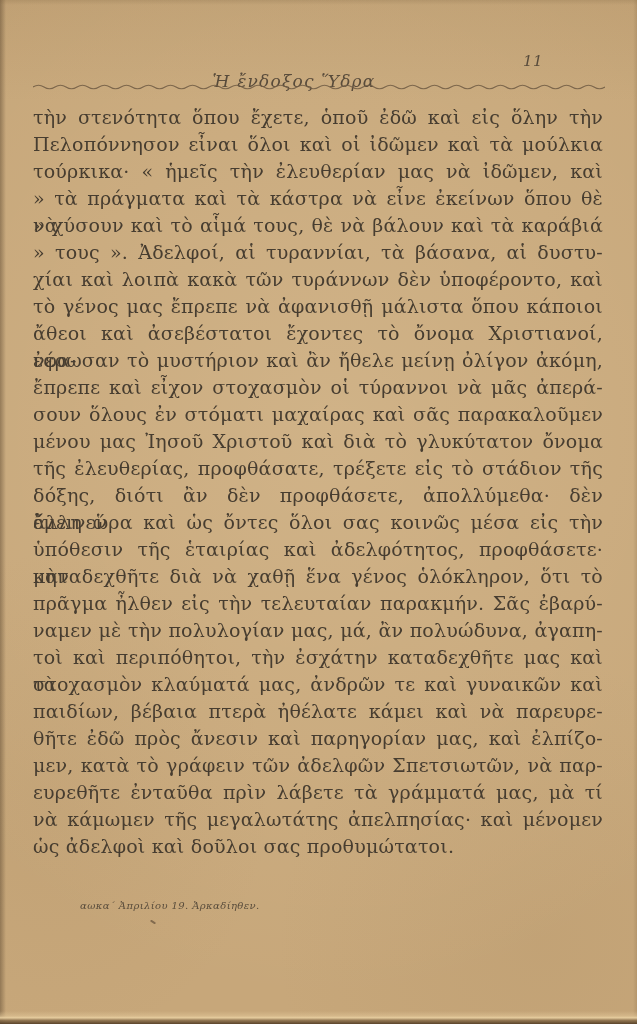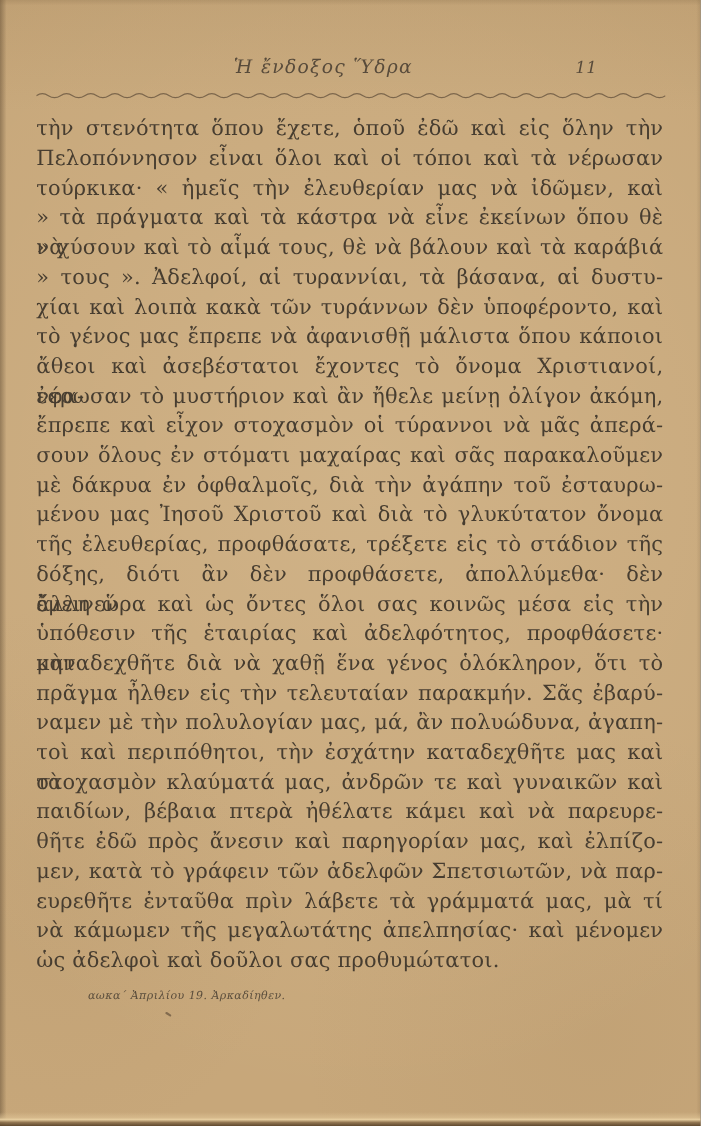--- a/index.html
+++ b/index.html
@@ -27,21 +27,21 @@
       rgba(0,0,0,0) 0%,
       rgba(225,198,152,.55) 38%,
       rgba(231,206,160,.95) 52%,
       rgba(138,111,76,.85) 72%,
       rgba(84,62,38,.95) 100%);}
   .running-header{
     position:absolute;left:33px;top:51px;width:570px;
     text-align:center;font-style:italic;font-size:17px;
     color:#584b3b;letter-spacing:1.2px;
   }
-  .header-title{display:inline-block;transform:translateX(-24px);}
+  .header-title{display:inline-block;transform:translateX(-24px);margin-top:20px;}
   .page-number{position:absolute;right:60px;top:1px;font-size:15px;letter-spacing:.5px;}
   .wavy-rule{position:absolute;left:33px;top:82px;}
   .body-text{
     position:absolute;left:33px;top:104px;width:570px;
     font-size:19px;line-height:27px;
     color:#473d30;letter-spacing:.2px;
   }
   .line{
     height:27px;
     text-align:justify;
@@ -71,32 +71,31 @@
     <span class="header-title">Ἡ ἔνδοξος Ὕδρα</span>
     <span class="page-number">11</span>
   </div>
 
   <svg class="wavy-rule" width="572" height="10" viewBox="0 0 572 10">
     <path id="wave-path" fill="none" stroke-width="1.1" opacity="0.85" stroke="#6e5b43" d="M0,5 q5.5,-3.6 11,0 t11,0 t11,0 t11,0 t11,0 t11,0 t11,0 t11,0 t11,0 t11,0 t11,0 t11,0 t11,0 t11,0 t11,0 t11,0 t11,0 t11,0 t11,0 t11,0 t11,0 t11,0 t11,0 t11,0 t11,0 t11,0 t11,0 t11,0 t11,0 t11,0 t11,0 t11,0 t11,0 t11,0 t11,0 t11,0 t11,0 t11,0 t11,0 t11,0 t11,0 t11,0 t11,0 t11,0 t11,0 t11,0 t11,0 t11,0 t11,0 t11,0 t11,0 t11,0"></path>
   </svg>
 
   <div class="body-text" id="body-text">
       <div class="line">τὴν στενότητα ὅπου ἔχετε, ὁποῦ ἐδῶ καὶ εἰς ὅλην τὴν</div>
-      <div class="line">Πελοπόννησον εἶναι ὅλοι καὶ οἱ τόποι καὶ τὰ νέρωσαν</div>
+      <div class="line">Πελοπόννησον εἶναι ὅλοι καὶ οἱ ἰδῶμεν καὶ τὰ μούλκια</div>
       <div class="line">τούρκικα· « ἡμεῖς τὴν ἐλευθερίαν μας νὰ ἰδῶμεν, καὶ</div>
       <div class="line">» τὰ πράγματα καὶ τὰ κάστρα νὰ εἶνε ἐκείνων ὅπου θὲ νὰ</div>
       <div class="line">» χύσουν καὶ τὸ αἷμά τους, θὲ νὰ βάλουν καὶ τὰ καράβιά</div>
       <div class="line">» τους ». Ἀδελφοί, αἱ τυραννίαι, τὰ βάσανα, αἱ δυστυ-</div>
       <div class="line">χίαι καὶ λοιπὰ κακὰ τῶν τυράννων δὲν ὑποφέροντο, καὶ</div>
       <div class="line">τὸ γένος μας ἔπρεπε νὰ ἀφανισθῇ μάλιστα ὅπου κάποιοι</div>
       <div class="line">ἄθεοι καὶ ἀσεβέστατοι ἔχοντες τὸ ὄνομα Χριστιανοί, ἐφα-</div>
       <div class="line">νέρωσαν τὸ μυστήριον καὶ ἂν ἤθελε μείνῃ ὀλίγον ἀκόμη,</div>
       <div class="line">ἔπρεπε καὶ εἶχον στοχασμὸν οἱ τύραννοι νὰ μᾶς ἀπερά-</div>
       <div class="line">σουν ὅλους ἐν στόματι μαχαίρας καὶ σᾶς παρακαλοῦμεν</div>
-      <div class="line">μὲ δάκρυα ἐν ὀφθαλμοῖς, διὰ τὴν ἀγάπην τοῦ ἐσταυρω-</div>
       <div class="line">μένου μας Ἰησοῦ Χριστοῦ καὶ διὰ τὸ γλυκύτατον ὄνομα</div>
       <div class="line">τῆς ἐλευθερίας, προφθάσατε, τρέξετε εἰς τὸ στάδιον τῆς</div>
       <div class="line">δόξης, διότι ἂν δὲν προφθάσετε, ἀπολλύμεθα· δὲν ἔμεινεν</div>
       <div class="line">ἄλλη ὥρα καὶ ὡς ὄντες ὅλοι σας κοινῶς μέσα εἰς τὴν</div>
       <div class="line">ὑπόθεσιν τῆς ἑταιρίας καὶ ἀδελφότητος, προφθάσετε· μὴν</div>
       <div class="line">καταδεχθῆτε διὰ νὰ χαθῇ ἕνα γένος ὁλόκληρον, ὅτι τὸ</div>
       <div class="line">πρᾶγμα ἦλθεν εἰς τὴν τελευταίαν παρακμήν. Σᾶς ἐβαρύ-</div>
       <div class="line">ναμεν μὲ τὴν πολυλογίαν μας, μά, ἂν πολυώδυνα, ἀγαπη-</div>
       <div class="line">τοὶ καὶ περιπόθητοι, τὴν ἐσχάτην καταδεχθῆτε μας καὶ τὰ</div>
       <div class="line">στοχασμὸν κλαύματά μας, ἀνδρῶν τε καὶ γυναικῶν καὶ</div>

